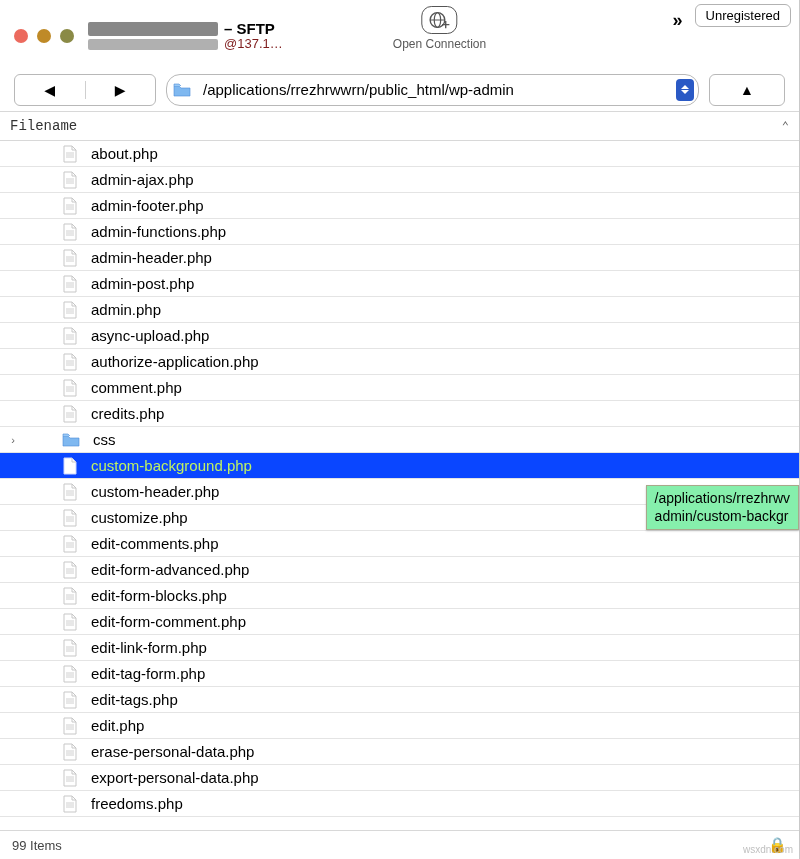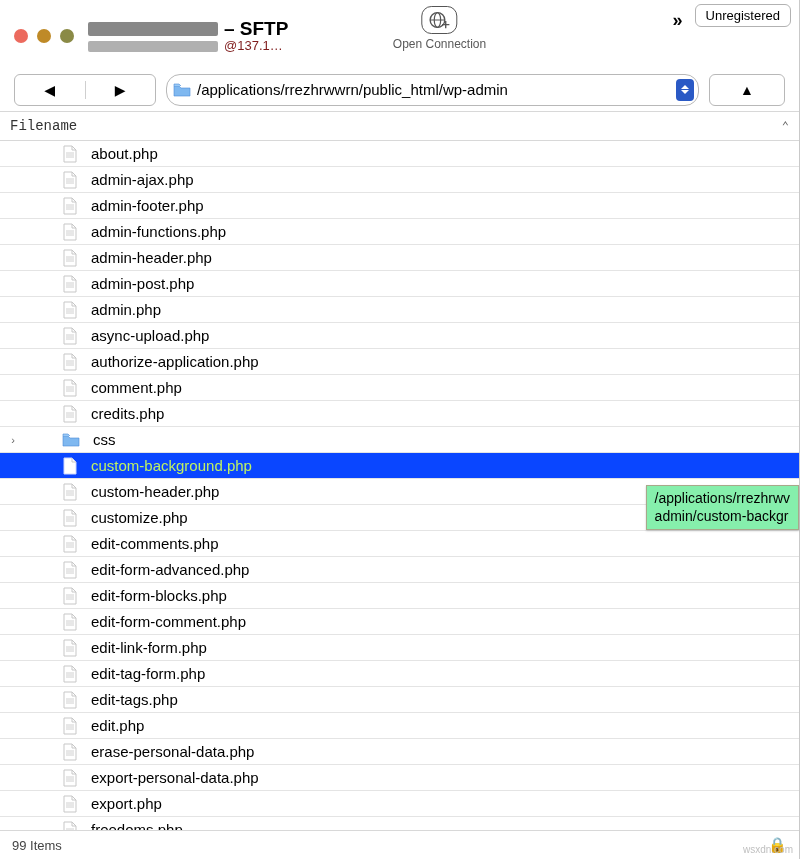--- a/index.html
+++ b/index.html
@@ -38,21 +38,21 @@
     border-radius: 50%;
     display: inline-block;
   }
   .tl-red { background:#ec6a5e; }
   .tl-amber { background:#bf8a27; }
   .tl-green { background:#8a8a46; }
   .title-block {
     margin-left: 14px;
     line-height: 1.15;
   }
-  .title-line1 { font-weight: 600; font-size: 19px; display:flex; align-items:center; gap:6px;}
+  .title-line1 { font-weight: 600; font-size: 15px; display:flex; align-items:center; gap:6px;}
   .title-line1 .redact { background:#888; height:14px; width:130px; border-radius:2px; display:inline-block;}
   .title-line2 { font-size: 13px; color:#7f1d1d; display:flex; align-items:center; gap:6px;}
   .title-line2 .redact { background:#b0b0b0; height:11px; width:130px; border-radius:2px; display:inline-block;}
   .toolbar-center {
     position:absolute;
     left: 50%;
     transform: translateX(-50%);
     top: 6px;
     display:flex;
     flex-direction:column;
@@ -112,21 +112,21 @@
   .nav-arrows .divider { width:1px; background:#cfcfcf; height:18px;}
   .path-box {
     flex:1;
     height:30px;
     border:1px solid #b8b8b8;
     border-radius:14px;
     background:#fff;
     display:flex;
     align-items:center;
     padding: 0 4px 0 6px;
-    gap:6px;
+    gap:12px;
     font-size: 15px;
     overflow:hidden;
     position: relative;
   }
   .path-box .folder-icon { flex-shrink:0; }
   .path-text { flex:1; white-space:nowrap; overflow:hidden; }
   .path-stepper {
     width: 18px; height: 22px;
     background: #2a59c5;
     border-radius: 4px;
@@ -646,34 +646,20 @@
         <span class="indent"></span>
         <span class="file-icon">
           <svg width="16" height="18" viewBox="0 0 16 18">
             <path class="page" d="M2 1 L10 1 L14 5 L14 17 L2 17 Z" fill="#fff" stroke="#c7c7c7" stroke-width="1"></path>
             <path d="M10 1 L10 5 L14 5" fill="none" stroke="#c7c7c7" stroke-width="1"></path>
             <line x1="4" y1="8" x2="12" y2="8" stroke="#d0d0d0" stroke-width="1"></line>
             <line x1="4" y1="10" x2="12" y2="10" stroke="#d0d0d0" stroke-width="1"></line>
             <line x1="4" y1="12" x2="12" y2="12" stroke="#d0d0d0" stroke-width="1"></line>
           </svg>
         </span>
-        <span>export.php</span>
-      </div>
-      <div class="row">
-        <span class="disclosure"></span>
-        <span class="indent"></span>
-        <span class="file-icon">
-          <svg width="16" height="18" viewBox="0 0 16 18">
-            <path class="page" d="M2 1 L10 1 L14 5 L14 17 L2 17 Z" fill="#fff" stroke="#c7c7c7" stroke-width="1"></path>
-            <path d="M10 1 L10 5 L14 5" fill="none" stroke="#c7c7c7" stroke-width="1"></path>
-            <line x1="4" y1="8" x2="12" y2="8" stroke="#d0d0d0" stroke-width="1"></line>
-            <line x1="4" y1="10" x2="12" y2="10" stroke="#d0d0d0" stroke-width="1"></line>
-            <line x1="4" y1="12" x2="12" y2="12" stroke="#d0d0d0" stroke-width="1"></line>
-          </svg>
-        </span>
         <span>freedoms.php</span>
       </div>
     </div>
 
   <div class="statusbar">
     <span>99 Items</span>
     <span class="lock-icon">🔒</span>
   </div>
 
   <div class="tooltip">

